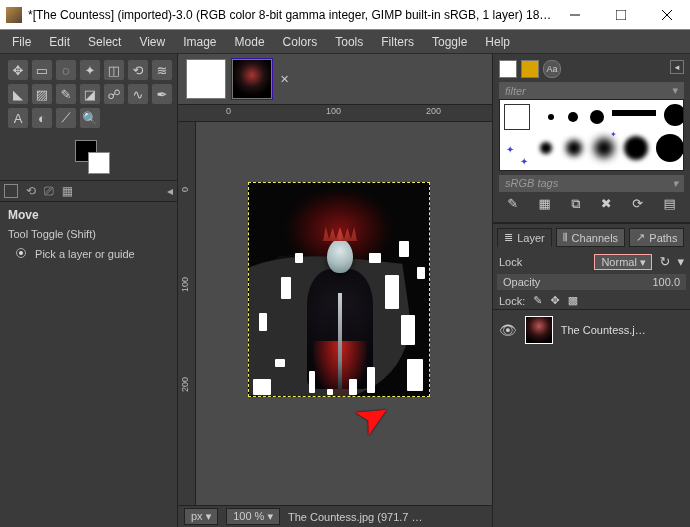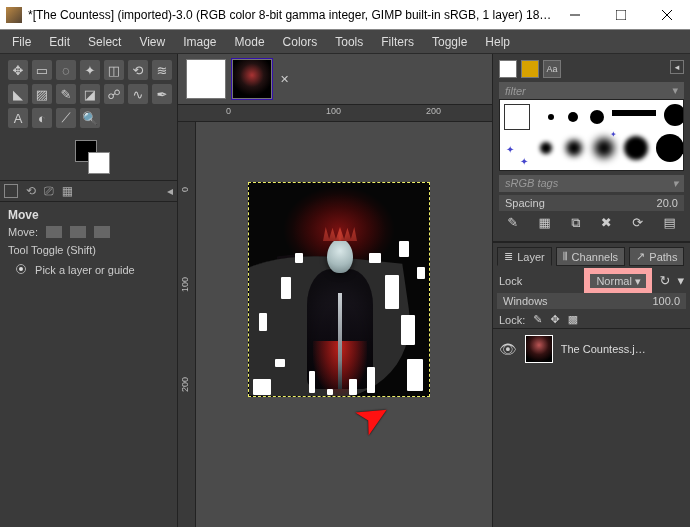--- a/index.html
+++ b/index.html
@@ -49,36 +49,36 @@
 .canvas-spire{position:absolute;left:89px;top:110px;width:4px;height:96px;background:linear-gradient(180deg,#c9ced3, #7b8288 70%, #2a2f33);}
 .snag{position:absolute;background:#fff;border-radius:1px;}
 .arrow{position:absolute;left:355px;top:392px;color:#f11;font-size:42px;transform:rotate(-30deg);pointer-events:none;text-shadow:0 0 2px #000;}
 .statusbar{height:22px;background:#3a3a3a;border-top:1px solid #222;display:flex;align-items:center;padding:0 6px;gap:8px;color:#ccc;font-size:11px;}
 .statusbar .sel{background:#555;padding:1px 6px;border:1px solid #222;}
 .right{width:198px;background:#3a3a3a;border-left:1px solid #222;display:flex;flex-direction:column;overflow:hidden;}
 .rtop{padding:6px;border-bottom:1px solid #222;}
 .mini{display:flex;gap:4px;margin-bottom:4px;}
 .mini .box{width:18px;height:18px;border:1px solid #777;}
 .mini .box.y{background:#d8a200;}
-.mini .box.t{background:#555;color:#ccc;font-size:9px;display:flex;align-items:center;justify-content:center;}
+.mini .box.t{background:#555;color:#ccc;font-size:9px;display:flex;align-items:center;justify-content:center;border-radius:8px;}
 .mini .xb{width:14px;height:14px;border:1px solid #777;color:#ccc;font-size:9px;display:flex;align-items:center;justify-content:center;margin-left:auto;}
 .filterrow{background:#555;color:#999;font-style:italic;font-size:11px;padding:2px 6px;display:flex;align-items:center;justify-content:space-between;}
 .filterrow .tri{font-style:normal;}
 .caption{color:#ccc;font-size:11px;font-style:italic;padding:3px 4px;}
 .preview{height:72px;border:1px solid #222;background:#fff;position:relative;overflow:hidden;}
 .preview .dot{position:absolute;border-radius:50%;background:#000;}
 .tagsrow{background:#555;color:#999;font-style:italic;font-size:11px;padding:2px 6px;margin-top:4px;display:flex;justify-content:space-between;}
 .spacing{display:flex;justify-content:space-between;color:#ccc;font-size:11px;background:#4a4a4a;padding:2px 6px;margin-top:3px;}
 .btnrow{display:flex;gap:8px;padding:4px 2px;color:#ccc;justify-content:space-around;}
 .btnrow span{font-size:13px;}
 .panelhead{display:flex;gap:4px;padding:4px 4px;border-top:1px solid #222;}
 .panelhead .ptab{background:#555;color:#ccc;font-size:11px;padding:2px 6px;display:flex;align-items:center;gap:4px;border:1px solid #222;}
 .panelhead .ptab.active{background:#3a3a3a;border-bottom:1px solid #3a3a3a;}
 .moderow{display:flex;justify-content:space-between;align-items:center;color:#ccc;font-size:11px;padding:3px 6px;}
-.moderow .sel{background:#555;padding:1px 6px;border:6px solid #fca5a5;}
+.moderow .sel{background:#555;padding:1px 6px;border:1px solid #fca5a5;}
 .moderow .ic{font-size:13px;color:#ccc;margin-left:4px;}
 .oprow{display:flex;justify-content:space-between;color:#ccc;font-size:11px;background:#4a4a4a;padding:2px 6px;margin:2px 4px;}
 .lockrow{display:flex;align-items:center;gap:8px;color:#ccc;font-size:11px;padding:2px 6px;}
 .layer{display:flex;align-items:center;gap:8px;padding:6px;color:#ddd;font-size:11px;border-top:1px solid #222;}
 .layer .eye{font-size:14px;color:#ccc;}
 .layer .lthumb{width:28px;height:28px;background:radial-gradient(circle at 50% 35%, #b55 0%, #311 45%, #000 80%);border:1px solid #fff;}
 </style>
 </head>
 <body>
 
@@ -144,26 +144,20 @@
       <div class="sw-bg"></div>
     </div>
     <div class="lefttabs">
       <div class="sq"></div>
       <span>⟲</span>
       <span>⎚</span>
       <span>▦</span>
       <span style="margin-left:auto">◂</span>
     </div>
     <div class="opt-title">Move</div>
-    <div class="opt-row">
-      <span>Move:</span>
-      <div class="chip"></div>
-      <div class="chip"></div>
-      <div class="chip"></div>
-    </div>
     <div class="opt-sub">Tool Toggle  (Shift)</div>
     <div class="opt-sub" style="padding-left:16px">
       <span class="radio on"></span>
       <span>Pick a layer or guide</span>
     </div>
   </div>
 
   <div class="center">
     <div class="thumbs">
       <div class="thumb"></div>
@@ -200,20 +194,25 @@
         <div class="snag" style="left:100px; top:196px; width:8px; height:16px;"></div>
         <div class="snag" style="left:118px; top:184px; width:8px; height:26px;"></div>
         <div class="snag" style="left:120px; top:70px; width:12px; height:10px;"></div>
         <div class="snag" style="left:136px; top:92px; width:14px; height:34px;"></div>
         <div class="snag" style="left:150px; top:58px; width:10px; height:16px;"></div>
         <div class="snag" style="left:152px; top:132px; width:14px; height:30px;"></div>
         <div class="snag" style="left:158px; top:176px; width:16px; height:32px;"></div>
         <div class="snag" style="left:168px; top:84px; width:8px; height:12px;"></div>
       </div>
     </div>
+    <div class="statusbar">
+      <span class="sel"><span>px</span> ▾</span>
+      <span class="sel"><span>100 %</span> ▾</span>
+      <span>The Countess.jpg (971.7 …</span>
+    </div>
   </div>
 
   <div class="right">
     <div class="rtop">
       <div class="mini">
         <div class="box" style="background:#fff"></div>
         <div class="box y"></div>
         <div class="box t">
             <span>Aa</span>
           </div>
@@ -236,24 +235,20 @@
         <div class="dot" style="left:124px;top:36px;width:24px;height:24px;filter:blur(2px)"></div>
         <div class="dot" style="left:156px;top:34px;width:28px;height:28px"></div>
         <div style="position:absolute;left:6px;top:44px;color:#44c;font-size:10px">✦</div>
         <div style="position:absolute;left:20px;top:56px;color:#44c;font-size:10px">✦</div>
         <div style="position:absolute;left:110px;top:30px;color:#44c;font-size:8px">✦</div>
       </div>
       <div class="tagsrow">
         <span>sRGB tags</span>
         <span>▾</span>
       </div>
-      <div class="spacing">
-        <span>Spacing</span>
-        <span>20.0</span>
-      </div>
       <div class="btnrow">
         <span>✎</span>
         <span>▦</span>
         <span>⧉</span>
         <span>✖</span>
         <span>⟳</span>
         <span>▤</span>
       </div>
     </div>
     <div class="panelhead">
@@ -263,21 +258,21 @@
     </div>
     <div class="moderow">
       <span>Lock</span>
       <span>
         <span class="sel"><span>Normal</span> ▾</span>
         <span class="ic">↻</span>
         <span class="ic">▾</span>
       </span>
     </div>
     <div class="oprow">
-      <span>Windows</span>
+      <span>Opacity</span>
       <span>100.0</span>
     </div>
     <div class="lockrow">
       <span>Lock:</span>
       <span>✎</span>
       <span>✥</span>
       <span>▩</span>
     </div>
     <div class="layer">
       <span class="eye">👁</span>

